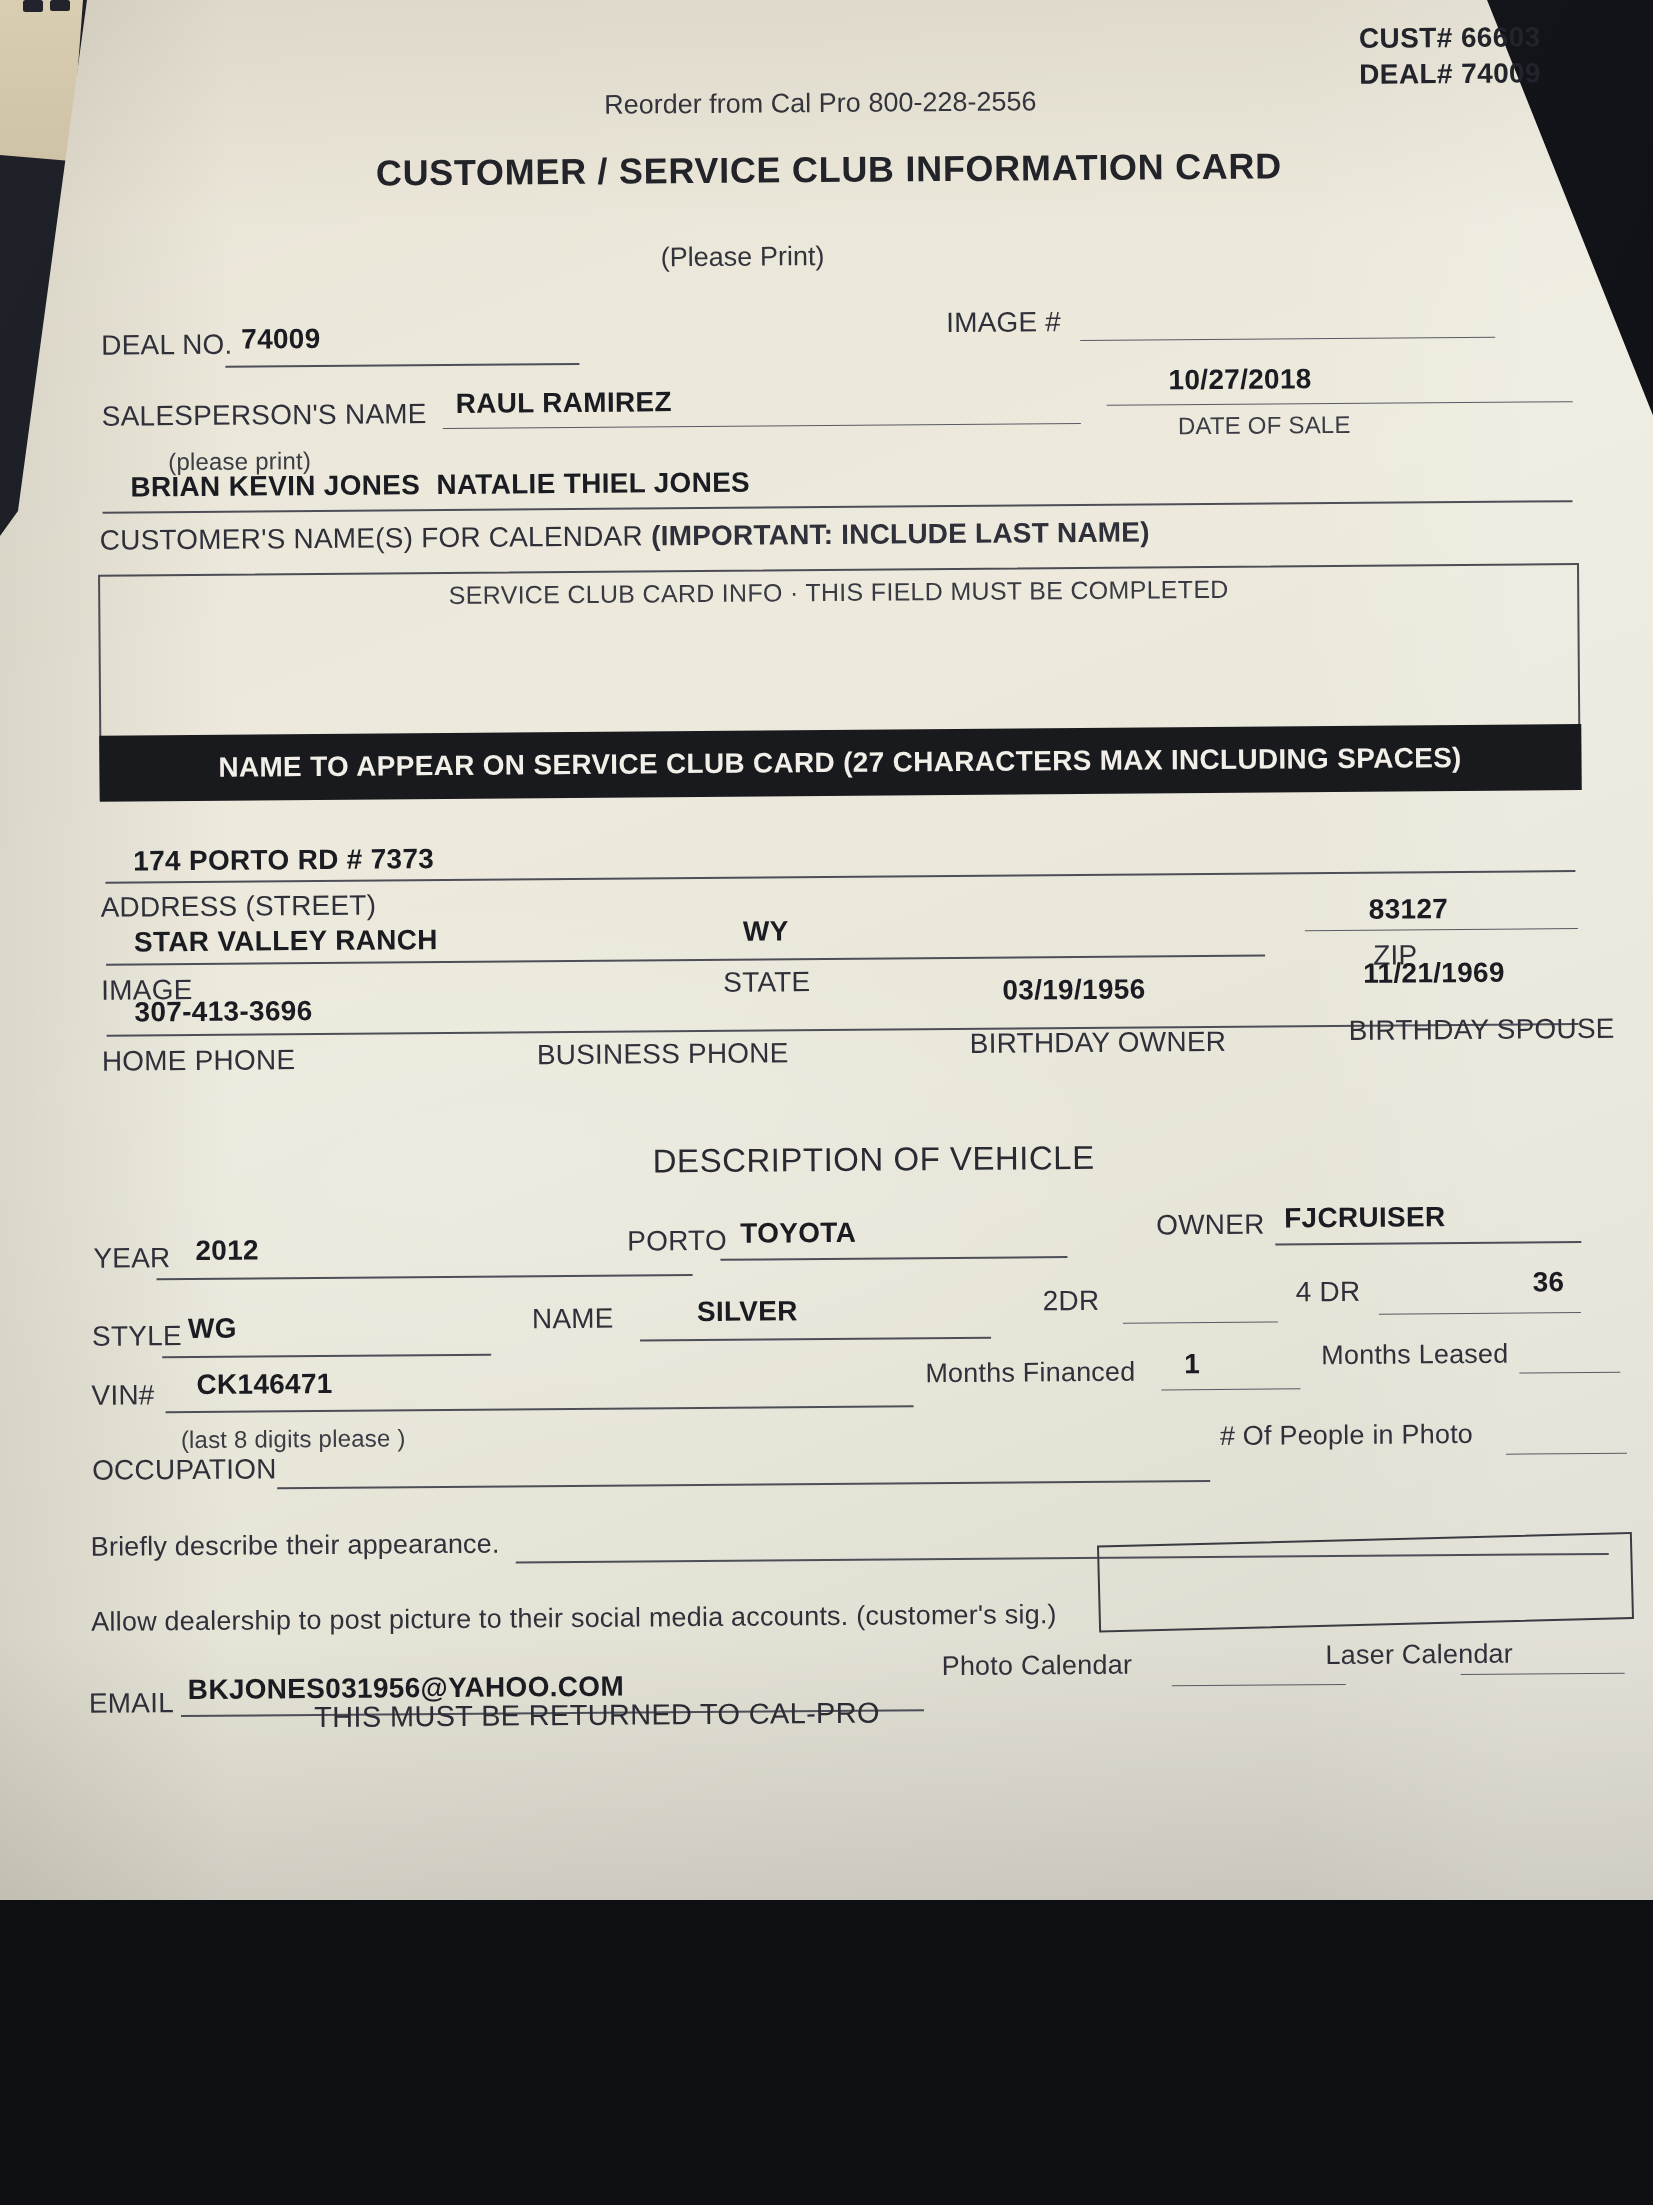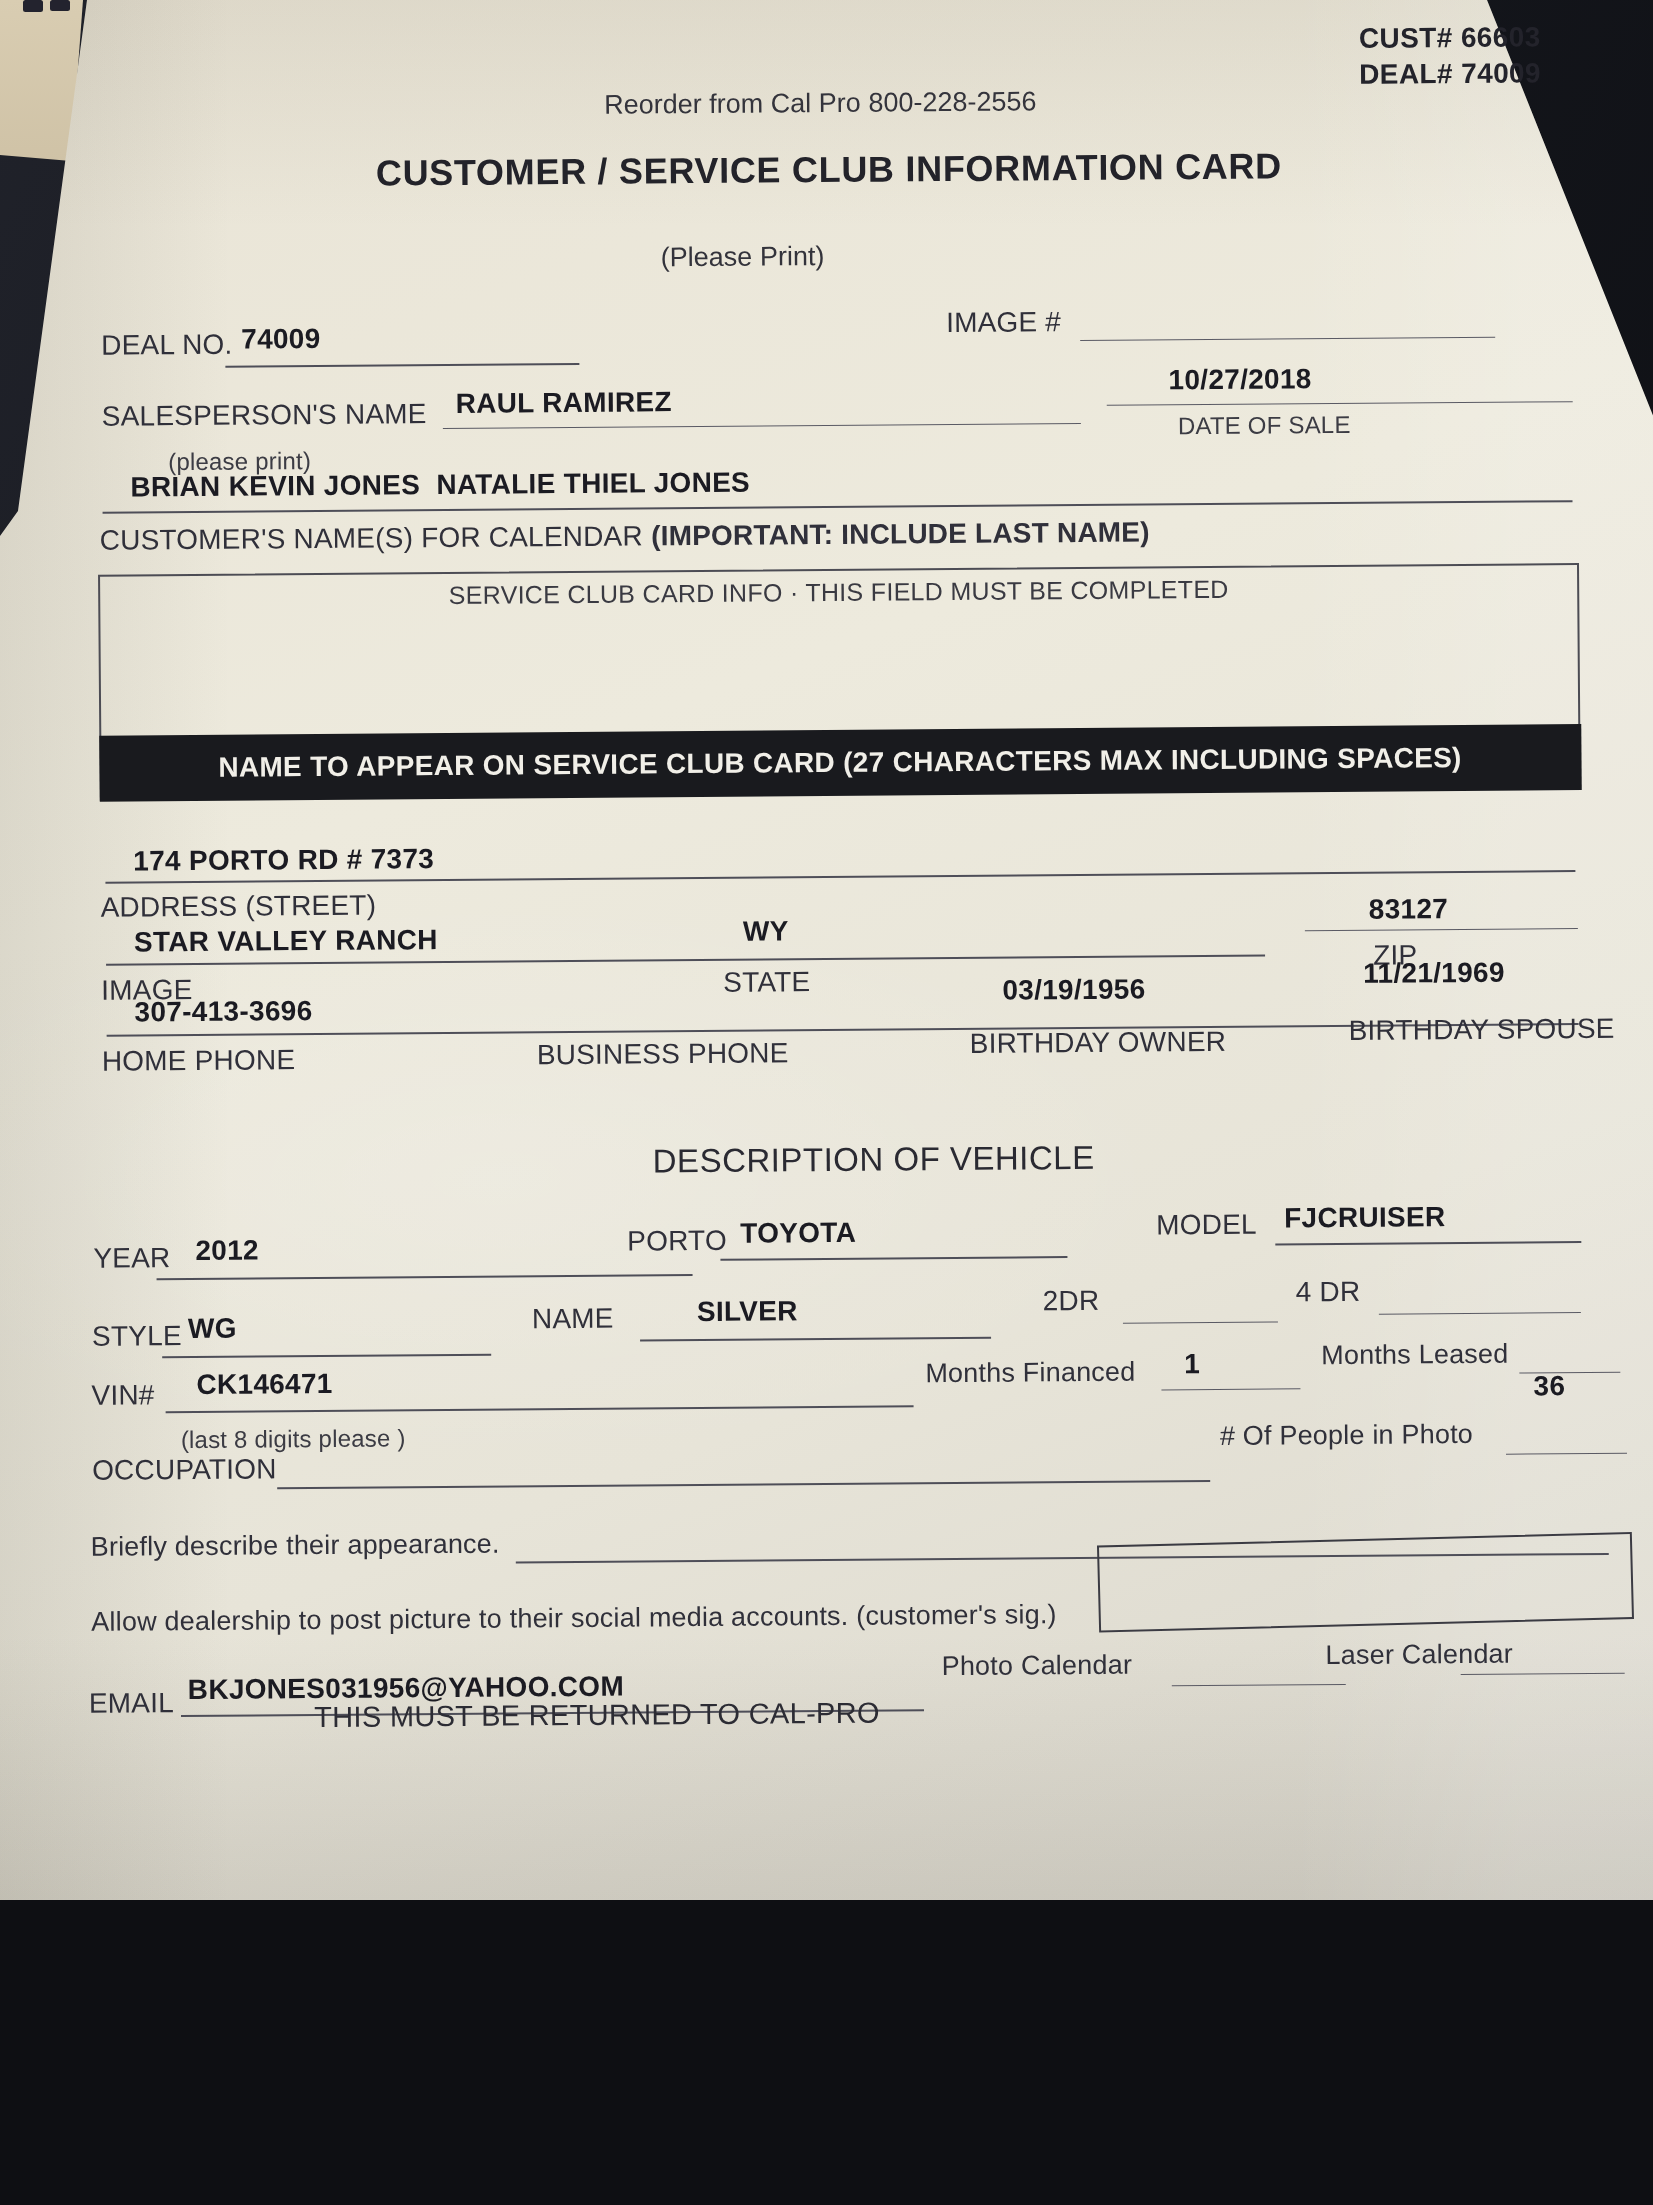--- a/index.html
+++ b/index.html
@@ -139,21 +139,21 @@
     <div class="lbl" style="left:1348px;top:1019px;">BIRTHDAY SPOUSE</div>
 
     <div class="desc-title">DESCRIPTION OF VEHICLE</div>
 
     <div class="lbl" style="left:91px;top:1237px;">YEAR</div>
     <div class="val" style="left:193px;top:1230px;">2012</div>
     <div class="line" style="left:154px;top:1273px;width:536px;"></div>
     <div class="lbl" style="left:625px;top:1224px;">PORTO</div>
     <div class="val" style="left:738px;top:1217px;">TOYOTA</div>
     <div class="line" style="left:718px;top:1258px;width:347px;"></div>
-    <div class="lbl" style="left:1154px;top:1212px;">MODEL</div>
+    <div class="lbl" style="left:1154px;top:1212px;">OWNER</div>
     <div class="val" style="left:1282px;top:1206px;">FJCRUISER</div>
     <div class="line" style="left:1273px;top:1247px;width:306px;"></div>
 
     <div class="lbl" style="left:89px;top:1315px;">STYLE</div>
     <div class="val" style="left:185px;top:1308px;">WG</div>
     <div class="line" style="left:159px;top:1351px;width:329px;"></div>
     <div class="lbl" style="left:529px;top:1301px;">NAME</div>
     <div class="val" style="left:694px;top:1295px;">SILVER</div>
     <div class="line" style="left:637px;top:1338px;width:351px;"></div>
     <div class="lbl" style="left:1040px;top:1287px;">2DR</div>
@@ -162,21 +162,21 @@
     <div class="line thin" style="left:1376px;top:1318px;width:202px;"></div>
 
     <div class="lbl" style="left:88px;top:1374px;">VIN#</div>
     <div class="val" style="left:193px;top:1364px;">CK146471</div>
     <div class="line" style="left:162px;top:1406px;width:748px;"></div>
     <div class="lbl small" style="left:177px;top:1421px;">(last 8 digits please )</div>
     <div class="lbl" style="left:922px;top:1359px;font-size:27px;">Months Financed</div>
     <div class="val" style="left:1181px;top:1351px;">1</div>
     <div class="line thin" style="left:1158px;top:1392px;width:139px;"></div>
     <div class="lbl" style="left:1318px;top:1344px;font-size:27px;">Months Leased</div>
-    <div class="val" style="left:1530px;top:1376px;">36</div>
+    <div class="val" style="left:1530px;top:1272px;">36</div>
     <div class="line thin" style="left:1516px;top:1378px;width:101px;"></div>
 
     <div class="lbl" style="left:88px;top:1449px;">OCCUPATION</div>
     <div class="line" style="left:273px;top:1483px;width:933px;"></div>
     <div class="lbl" style="left:1216px;top:1424px;font-size:27px;"># Of People in Photo</div>
     <div class="line thin" style="left:1502px;top:1459px;width:121px;"></div>
 
     <div class="lbl" style="left:86px;top:1526px;font-size:27px;">Briefly describe their appearance.</div>
     <div class="line" style="left:511px;top:1559px;width:1093px;"></div>
 

